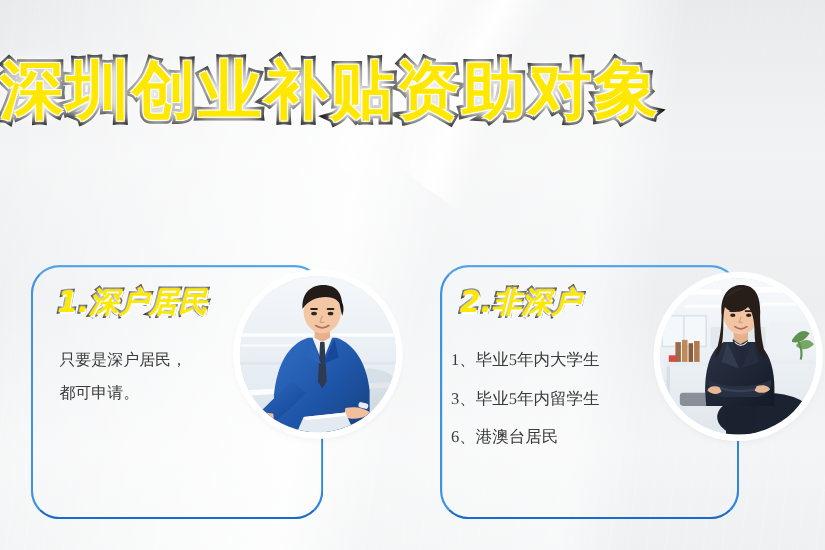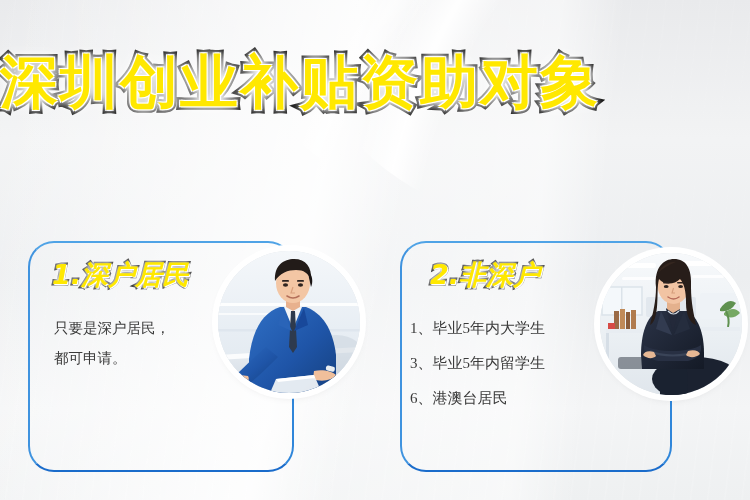--- a/index.html
+++ b/index.html
@@ -76,21 +76,21 @@
   .card-head{
     position:absolute;left:22px;top:14px;
     font-family:"DejaVu Sans","Liberation Sans",sans-serif;
     font-size:27px;font-weight:bold;font-style:italic;
     color:#ffe800;
     -webkit-text-stroke:3px #2b2b2b;
     paint-order:stroke fill;
     text-shadow:0 0 5px #fff, 0 0 5px #fff, 1px 1px 0 #fff;
     white-space:nowrap;
   }
-  #card-2 .card-head{left:28px;}
+  #card-2 .card-head{left:16px;}
 
   .card-body{
     position:absolute;left:24px;top:70px;
     color:#3a3a3a;
     font-family:Liberation Serif, serif;
     font-size:14.5px;line-height:30px;
     white-space:nowrap;
   }
   #card-2 .card-body{left:8px;top:68px;font-size:15px;line-height:35px;}
 

